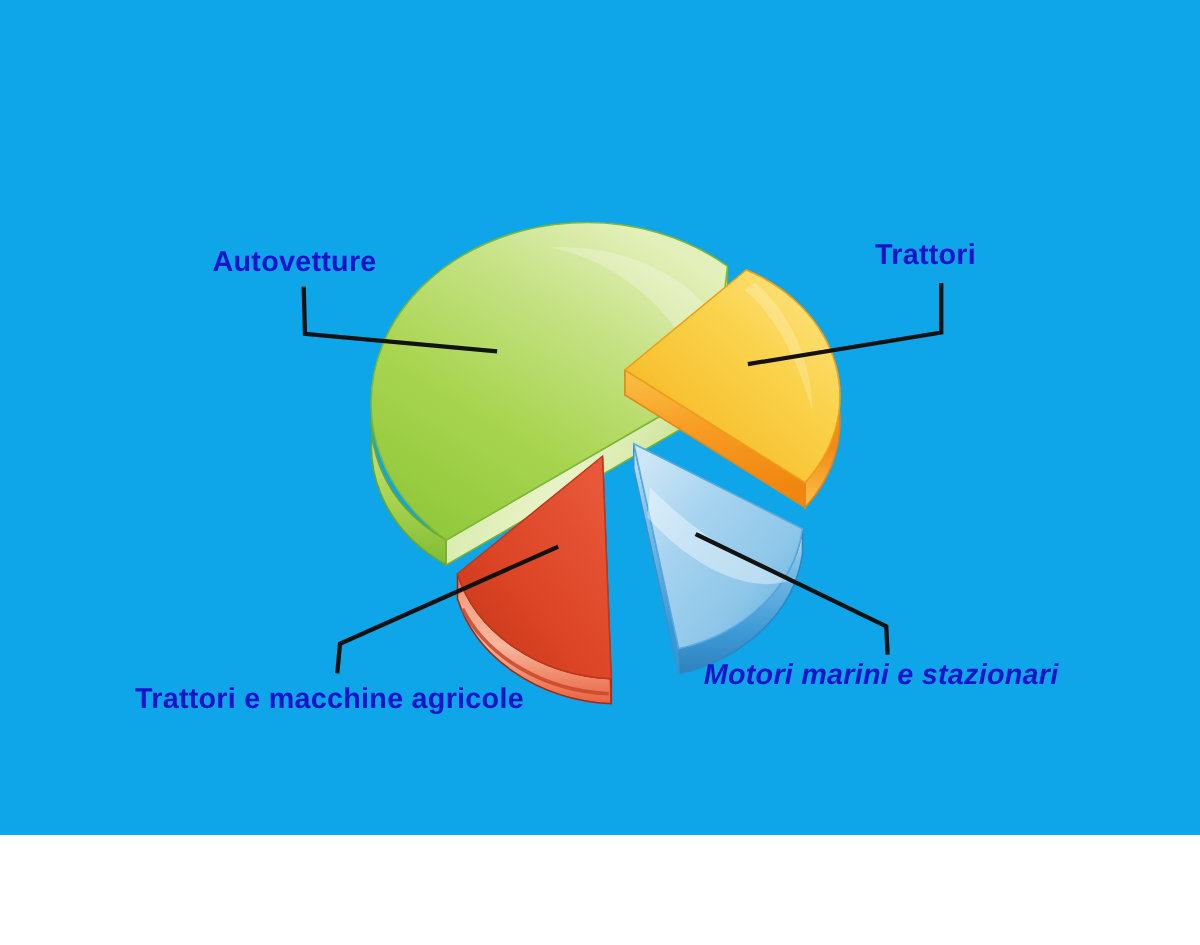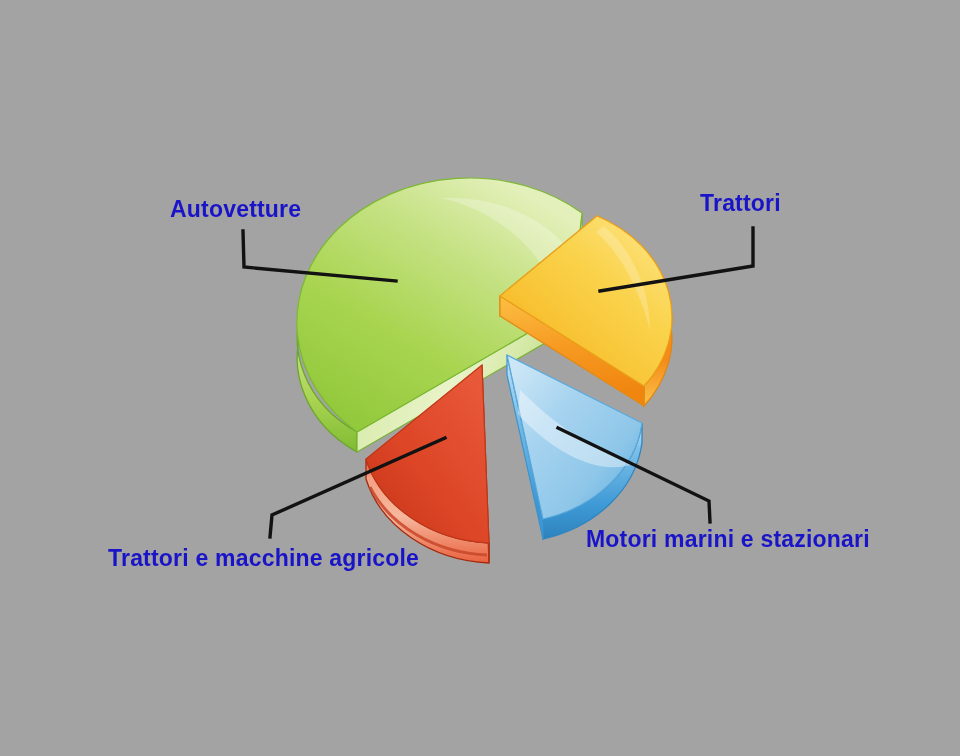--- a/index.html
+++ b/index.html
@@ -10,22 +10,22 @@
   }
   body {
     width: 960px;
     height: 756px;
     font-family: "Liberation Sans", sans-serif;
     overflow: hidden;
   }
   #stage {
     position: relative;
     width: 960px;
-    height: 756px;
-    background: #a3a3a3;
+    height: 668px;
+    background: #0ea5e9;
   }
   #chart-svg {
     position: absolute;
     left: 0;
     top: 0;
     width: 960px;
     height: 756px;
   }
   .cat-label {
     position: absolute;
@@ -33,21 +33,21 @@
     font-family: "Liberation Sans", sans-serif;
     font-weight: bold;
     font-size: 23px;
     letter-spacing: 0.2px;
     white-space: nowrap;
     line-height: 1;
   }
   #label-autovetture { left: 170px; top: 198px; }
   #label-autocarri   { left: 700px; top: 192px; }
   #label-trattori    { left: 108px; top: 547px; }
-  #label-motori      { left: 586px; top: 528px; }
+  #label-motori      { left: 563px; top: 528px; font-style: italic; }
 </style>
 </head>
 <body>
 
 <div id="stage">
 
   <svg id="chart-svg" viewBox="0 0 960 756">
     <defs>
 
       <linearGradient id="gradGreenTop" x1="0.18" y1="0.95" x2="0.80" y2="0.05">

